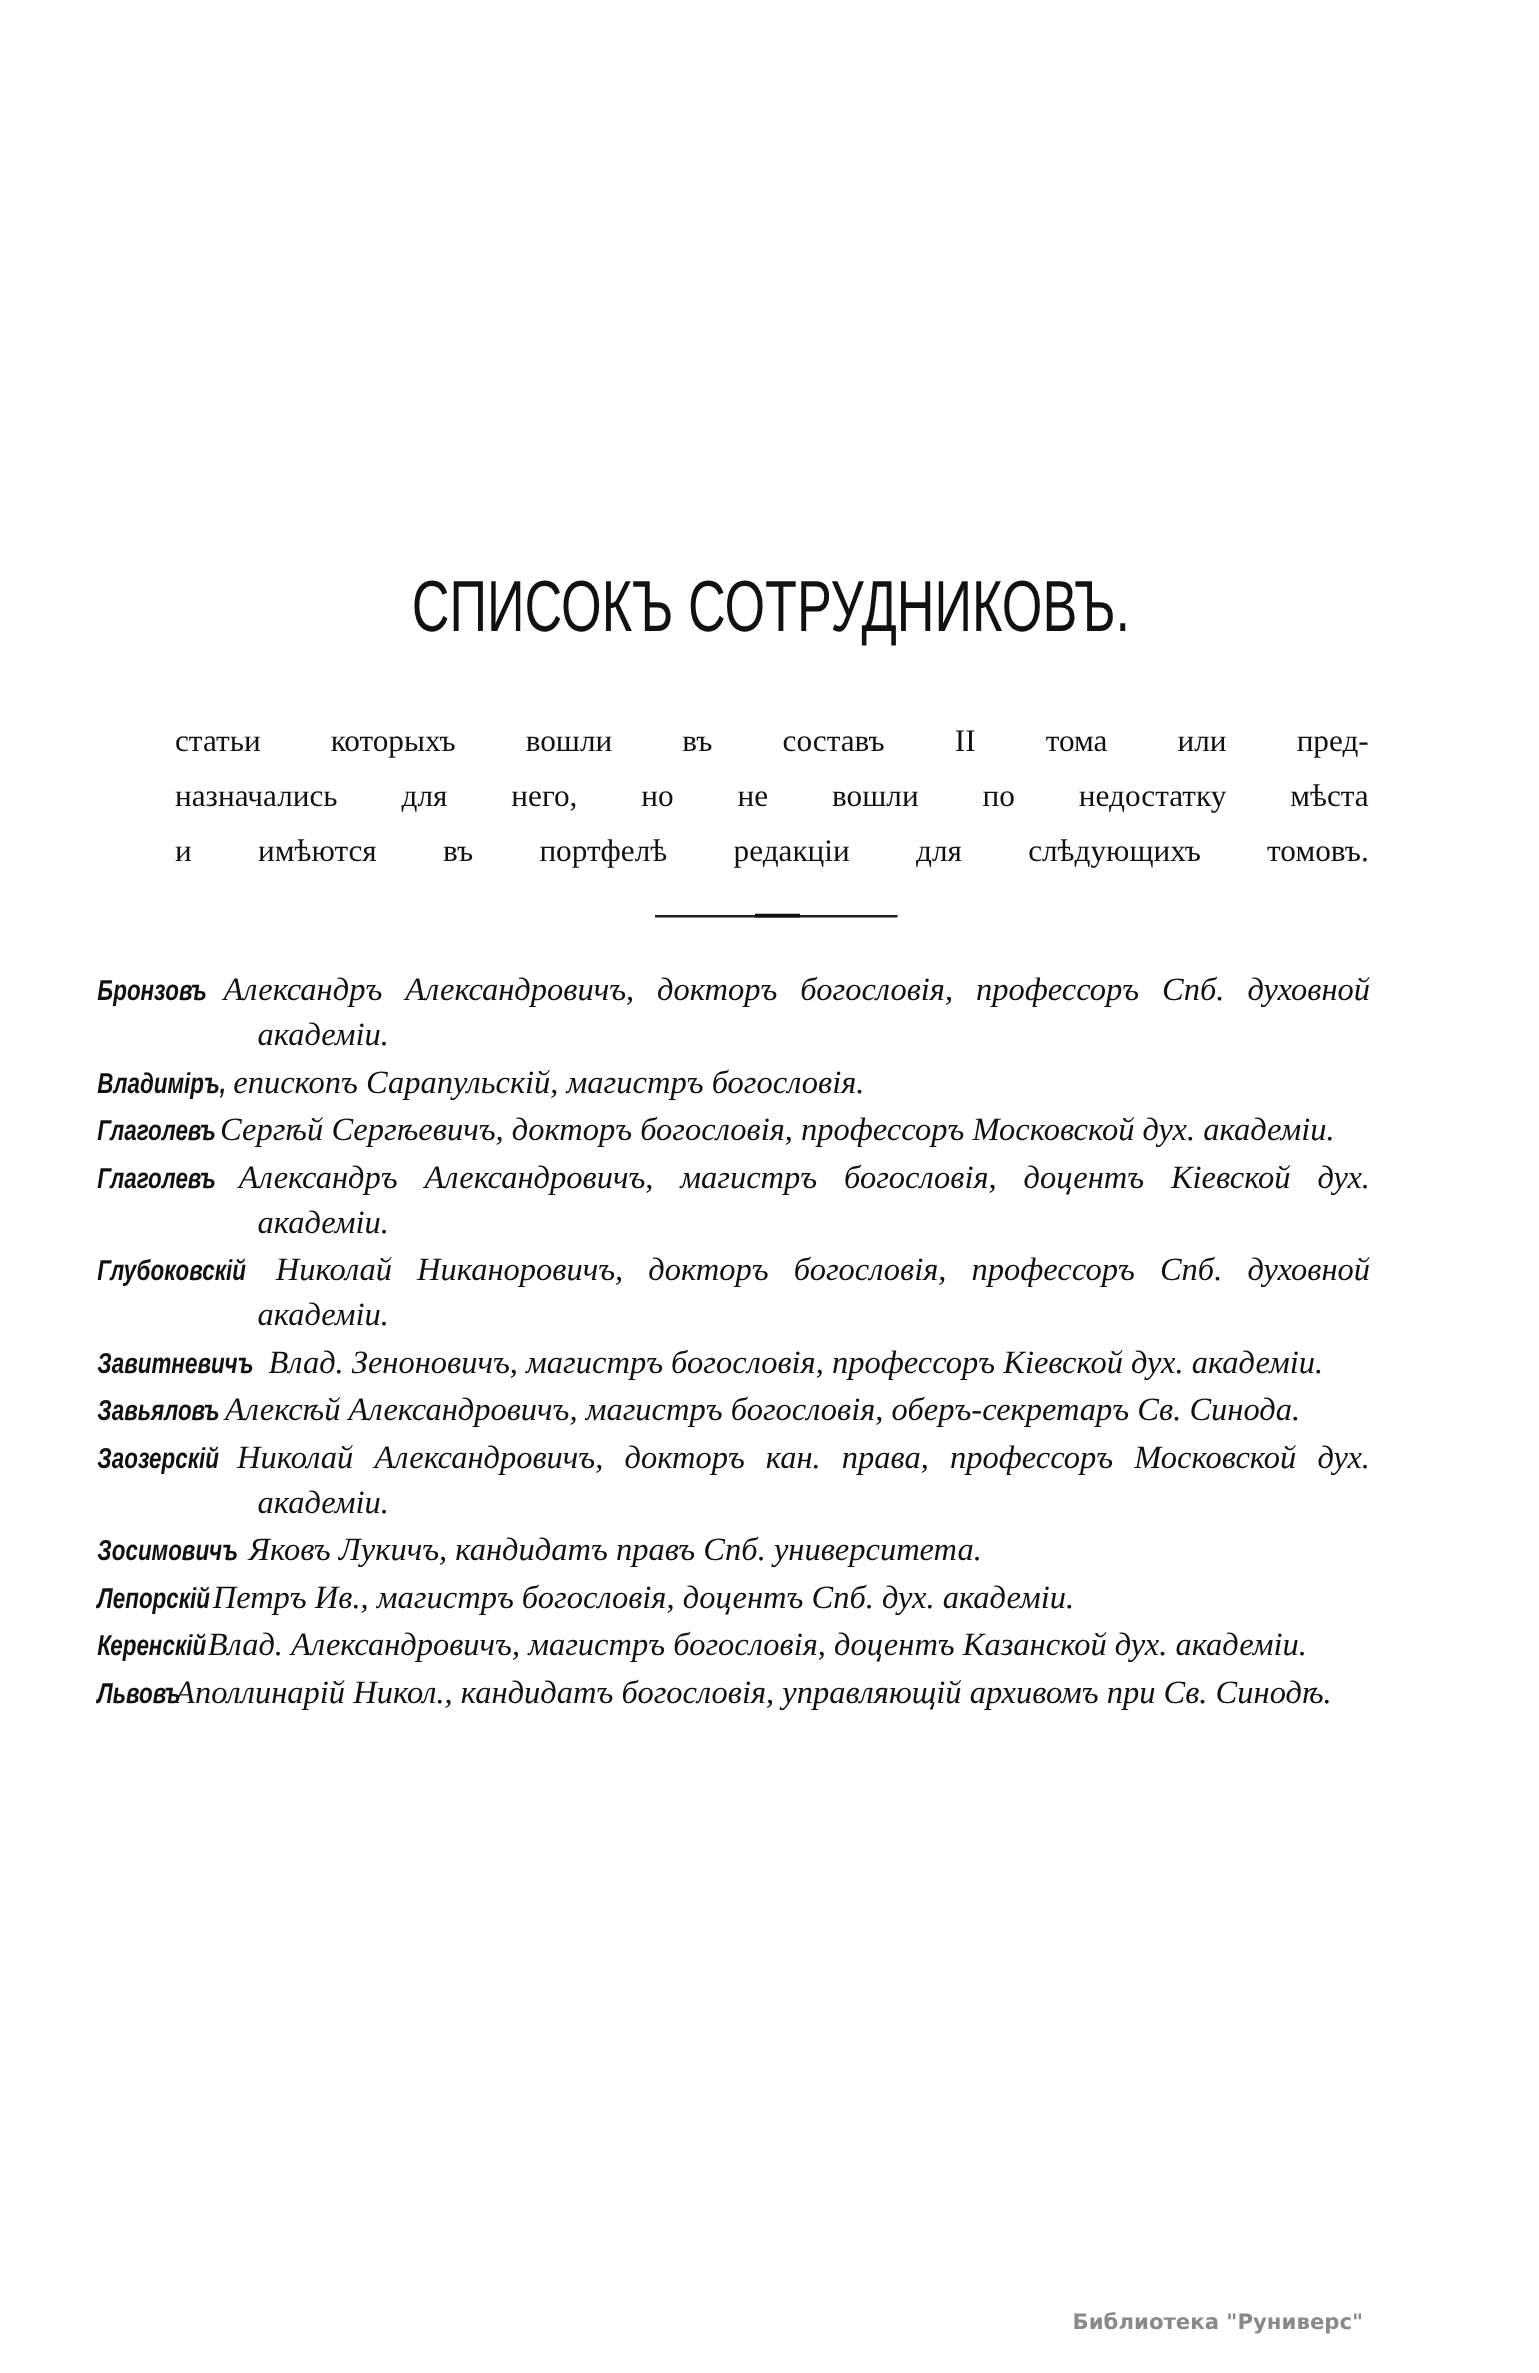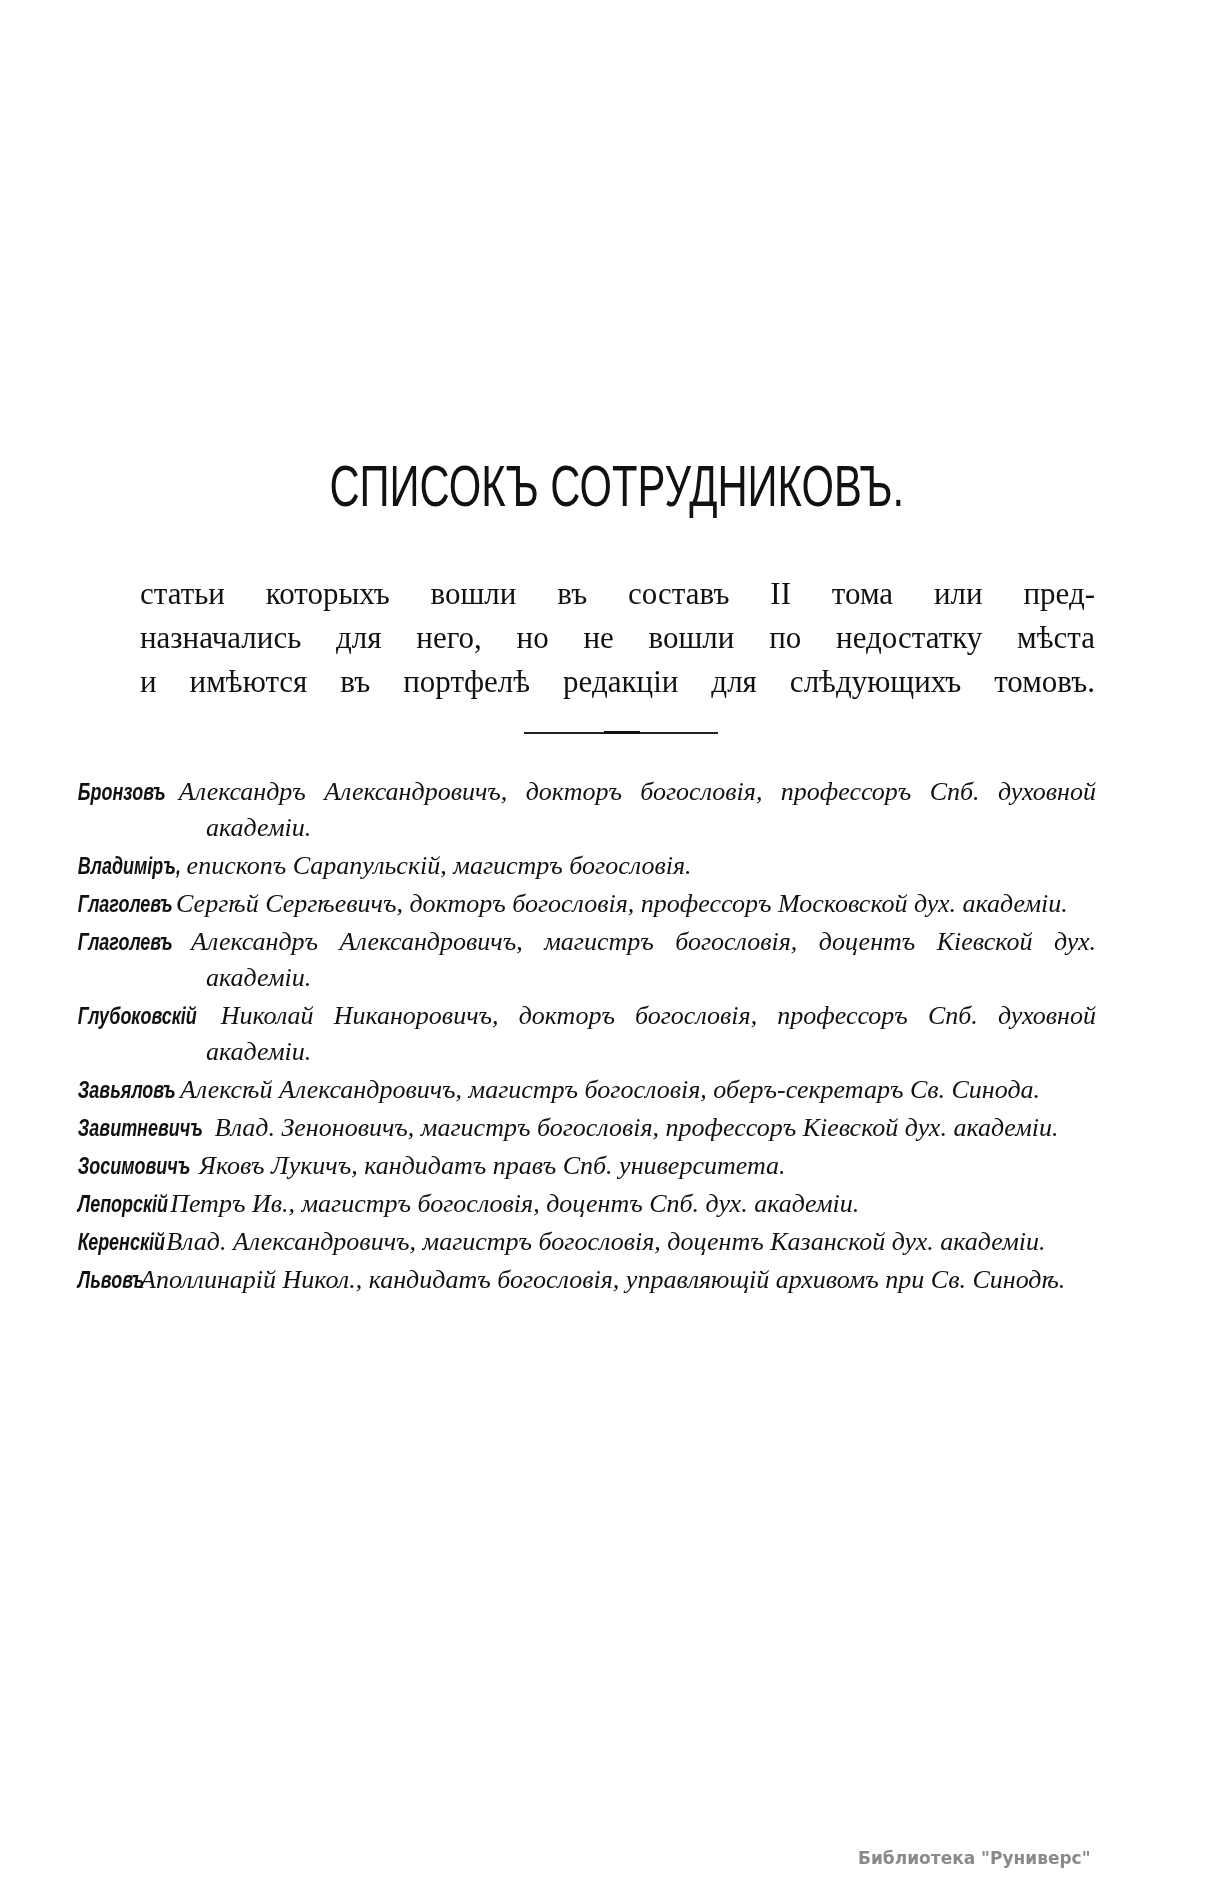--- a/index.html
+++ b/index.html
@@ -3,21 +3,21 @@
 <meta charset="utf-8">
 <style>
   html, body { margin: 0; padding: 0; background: #ffffff; }
   body { width: 1231px; height: 1898px; position: relative; overflow: hidden;
          font-family: "Liberation Serif", "DejaVu Serif", serif; color: #111; }
   .title { position: absolute; top: 452px; left: 0; width: 1231px; text-align: center;
            font-family: "Liberation Sans", "DejaVu Sans", sans-serif; font-size: 58px;
            letter-spacing: 0px; transform: scaleX(0.72); transform-origin: 620px 0;
            font-weight: normal; margin: 0; }
   .subtitle { position: absolute; top: 572px; left: 140px; width: 955px;
-              font-size: 31px; line-height: 44px; text-align: justify;
+              font-size: 25px; line-height: 44px; text-align: justify;
               text-align-last: justify; margin: 0; }
   .subtitle span { display: block; text-align: justify; text-align-last: justify; }
   .rule { position: absolute; top: 732px; left: 524px; width: 194px; height: 0;
           border-top: 2px solid #222; }
   .rule-mid { position: absolute; top: 731px; left: 604px; width: 36px; height: 3px; background: #111; }
   .list { position: absolute; top: 774px; left: 134px; width: 962px; margin: 0; padding: 0; list-style: none; }
   .entry { font-size: 26px; line-height: 36px; text-align: justify; text-align-last: left;
            padding-left: 72px; text-indent: -72px; margin: 0 0 2px 0; font-style: italic; }
   .entry .surname { font-family: "Liberation Sans", "DejaVu Sans", sans-serif; font-weight: bold;
                     font-size: 23px; display: inline-block; transform: scaleX(0.78); transform-origin: 0 50%;
@@ -38,21 +38,22 @@
 
 <div class="rule"></div>
 <div class="rule-mid"></div>
 
 <ul class="list">
   <li class="entry"><span class="surname">Бронзовъ</span> <span>Александръ Александровичъ, докторъ богословія, профессоръ Спб. духовной академіи.</span></li>
   <li class="entry"><span class="surname">Владиміръ,</span> <span>епископъ Сарапульскій, магистръ богословія.</span></li>
   <li class="entry"><span class="surname">Глаголевъ</span> <span>Сергѣй Сергѣевичъ, докторъ богословія, профессоръ Московской дух. академіи.</span></li>
   <li class="entry"><span class="surname">Глаголевъ</span> <span>Александръ Александровичъ, магистръ богословія, доцентъ Кіевской дух. академіи.</span></li>
   <li class="entry"><span class="surname">Глубоковскій</span> <span>Николай Никаноровичъ, докторъ богословія, профессоръ Спб. духовной академіи.</span></li>
+  <li class="entry"><span class="surname">Завитневичъ</span> <span>Влад. Зеноновичъ, магистръ богословія, профессоръ Кіевской дух. академіи.</span></li>
   <li class="entry"><span class="surname">Завьяловъ</span> <span>Алексѣй Александровичъ, магистръ богословія, оберъ-секретаръ Св. Синода.</span></li>
-  <li class="entry"><span class="surname">Завитневичъ</span> <span>Влад. Зеноновичъ, магистръ богословія, профессоръ Кіевской дух. академіи.</span></li>
+  <li class="entry"><span class="surname">Заозерскій</span> <span>Николай Александровичъ, докторъ кан. права, профессоръ Московской дух. академіи.</span></li>
   <li class="entry"><span class="surname">Зосимовичъ</span> <span>Яковъ Лукичъ, кандидатъ правъ Спб. университета.</span></li>
   <li class="entry"><span class="surname">Лепорскій</span> <span>Петръ Ив., магистръ богословія, доцентъ Спб. дух. академіи.</span></li>
   <li class="entry"><span class="surname">Керенскій</span> <span>Влад. Александровичъ, магистръ богословія, доцентъ Казанской дух. академіи.</span></li>
   <li class="entry"><span class="surname">Львовъ</span> <span>Аполлинарій Никол., кандидатъ богословія, управляющій архивомъ при Св. Синодѣ.</span></li>
 </ul>
 
 <div class="watermark">Библиотека "Руниверс"</div>
 
 </body></html>

